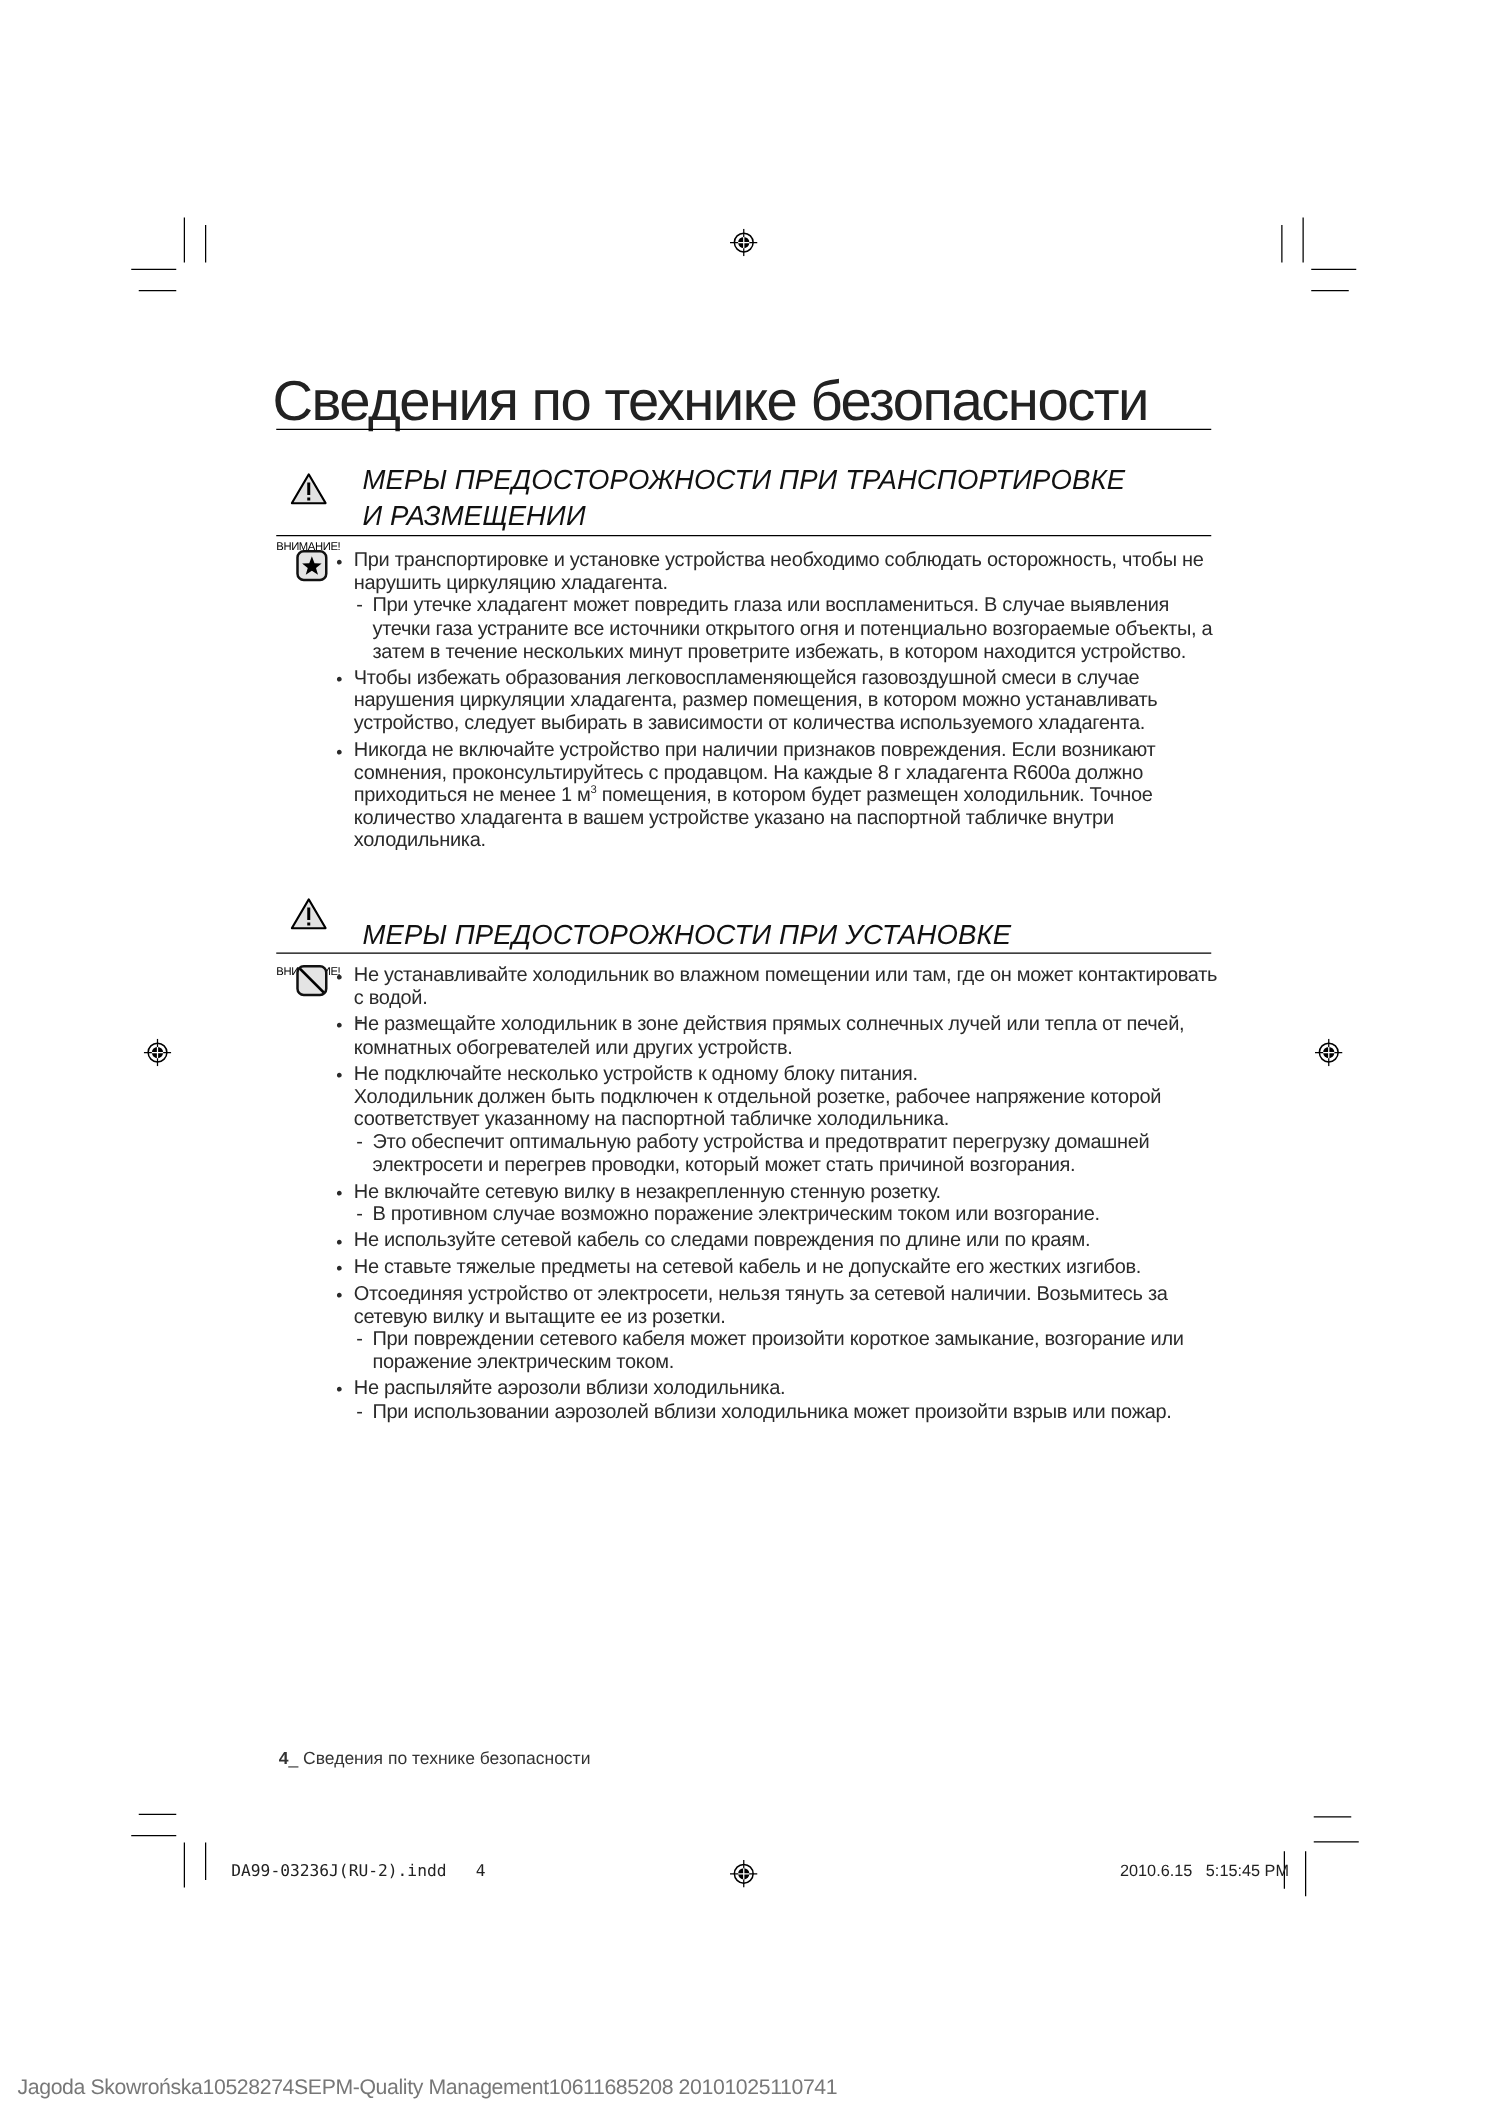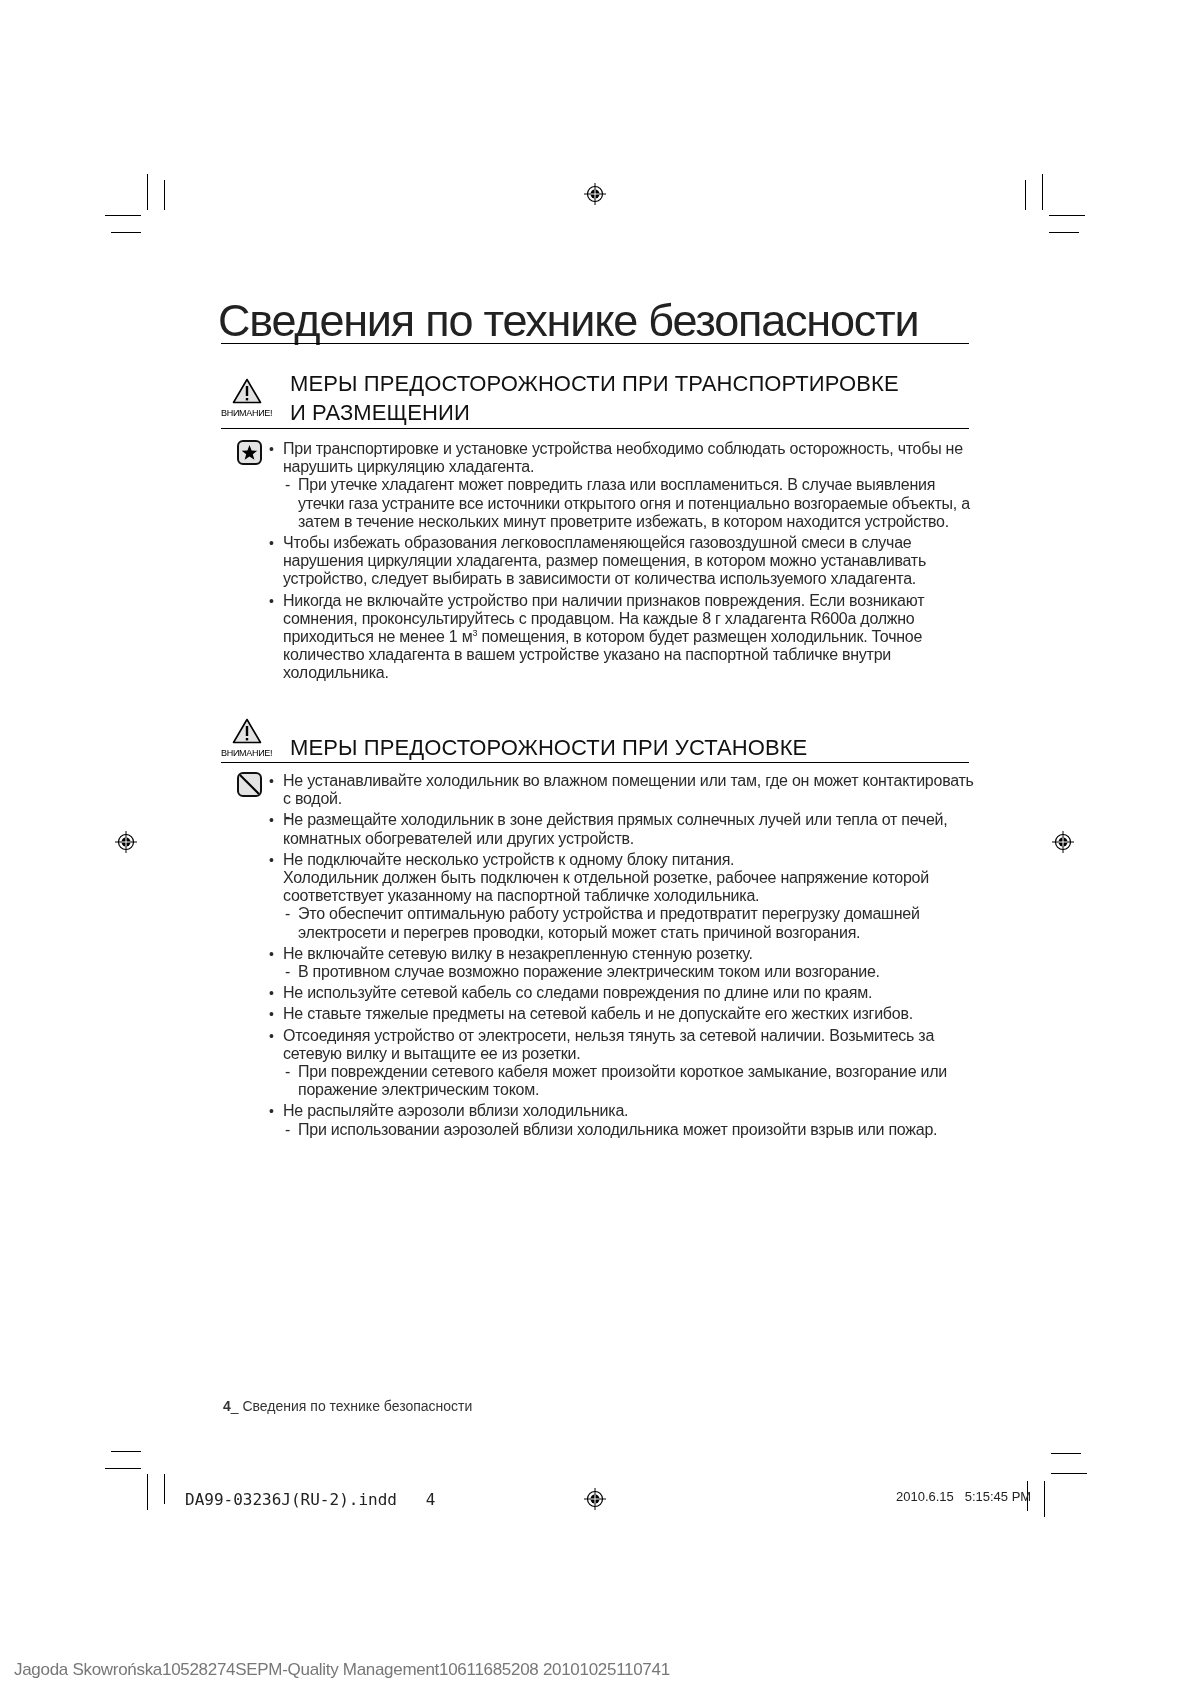--- a/index.html
+++ b/index.html
@@ -2,33 +2,33 @@
 <html><head>
 <meta charset="utf-8">
 <style>
   html, body { margin:0; padding:0; background:#fff; }
   body { width:1190px; height:1684px; position:relative; overflow:hidden; font-family:"Liberation Sans", sans-serif; color:#1a1a1a; }
   .hline { position:absolute; height:1px; background:#000; }
   .vline { position:absolute; width:1px; background:#000; }
   .reg { position:absolute; width:22px; height:22px; }
   .title { position:absolute; left:218px; top:296px; width:752px; font-size:45px; letter-spacing:-1.2px; color:#222; white-space:nowrap; line-height:50px; }
   .title-rule { position:absolute; left:221px; top:343px; width:748px; height:1px; background:#000; }
-  .sec-head { position:absolute; left:290px; font-size:22px; line-height:29px; color:#111; white-space:nowrap; letter-spacing:0.1px; }
+  .sec-head { position:absolute; left:290px; font-size:22px; line-height:29px; color:#111; white-space:nowrap; letter-spacing:0.1px;font-style:italic; }
   .sec-rule { position:absolute; left:221px; width:748px; height:1px; background:#000; }
   .warn-tri { position:absolute; width:30px; height:26px; }
-  .warn-label { position:absolute; font-size:9px; letter-spacing:-0.3px; color:#000; white-space:nowrap; }
+  .warn-label { position:absolute; font-size:9px; letter-spacing:-0.3px; color:#000; white-space:nowrap;margin-top:24px; }
   .icon-box { position:absolute; width:25px; height:25px; border:2px solid #111; border-radius:6px; background:#e4e4e4; box-sizing:border-box; }
   .list { position:absolute; left:270px; width:705px; font-size:16px; line-height:18.2px; color:#2a2a2a; letter-spacing:-0.25px; }
   .item { position:relative; padding-left:13px; margin-bottom:0.5px; }
   .item .bullet { position:absolute; left:-1px; top:0; font-size:14px; }
   .sub { position:relative; padding-left:28px; }
   .sub .dash { position:absolute; left:15px; top:0; }
   .footer-page { position:absolute; left:223px; top:1398px; font-size:14px; color:#333; white-space:nowrap; }
   .footer-page b { font-weight:bold; }
-  .slug { position:absolute; top:1490px; font-family:"DejaVu Sans Mono", monospace; font-size:16px; color:#222; white-space:nowrap; }
+  .slug { position:absolute; top:1490px; font-family:"DejaVu Sans Mono", monospace; font-size:13px; color:#222; white-space:nowrap; }
   .watermark { position:absolute; left:14px; top:1660px; font-size:17px; color:#777; white-space:nowrap; letter-spacing:-0.3px; }
 </style>
 </head>
 <body>
 
 <div class="vline" style="left:147px;top:174px;height:36px;"></div>
 <div class="vline" style="left:164px;top:180px;height:30px;"></div>
 <div class="hline" style="left:105px;top:215px;width:36px;"></div>
 <div class="hline" style="left:111px;top:232px;width:30px;"></div>
 

